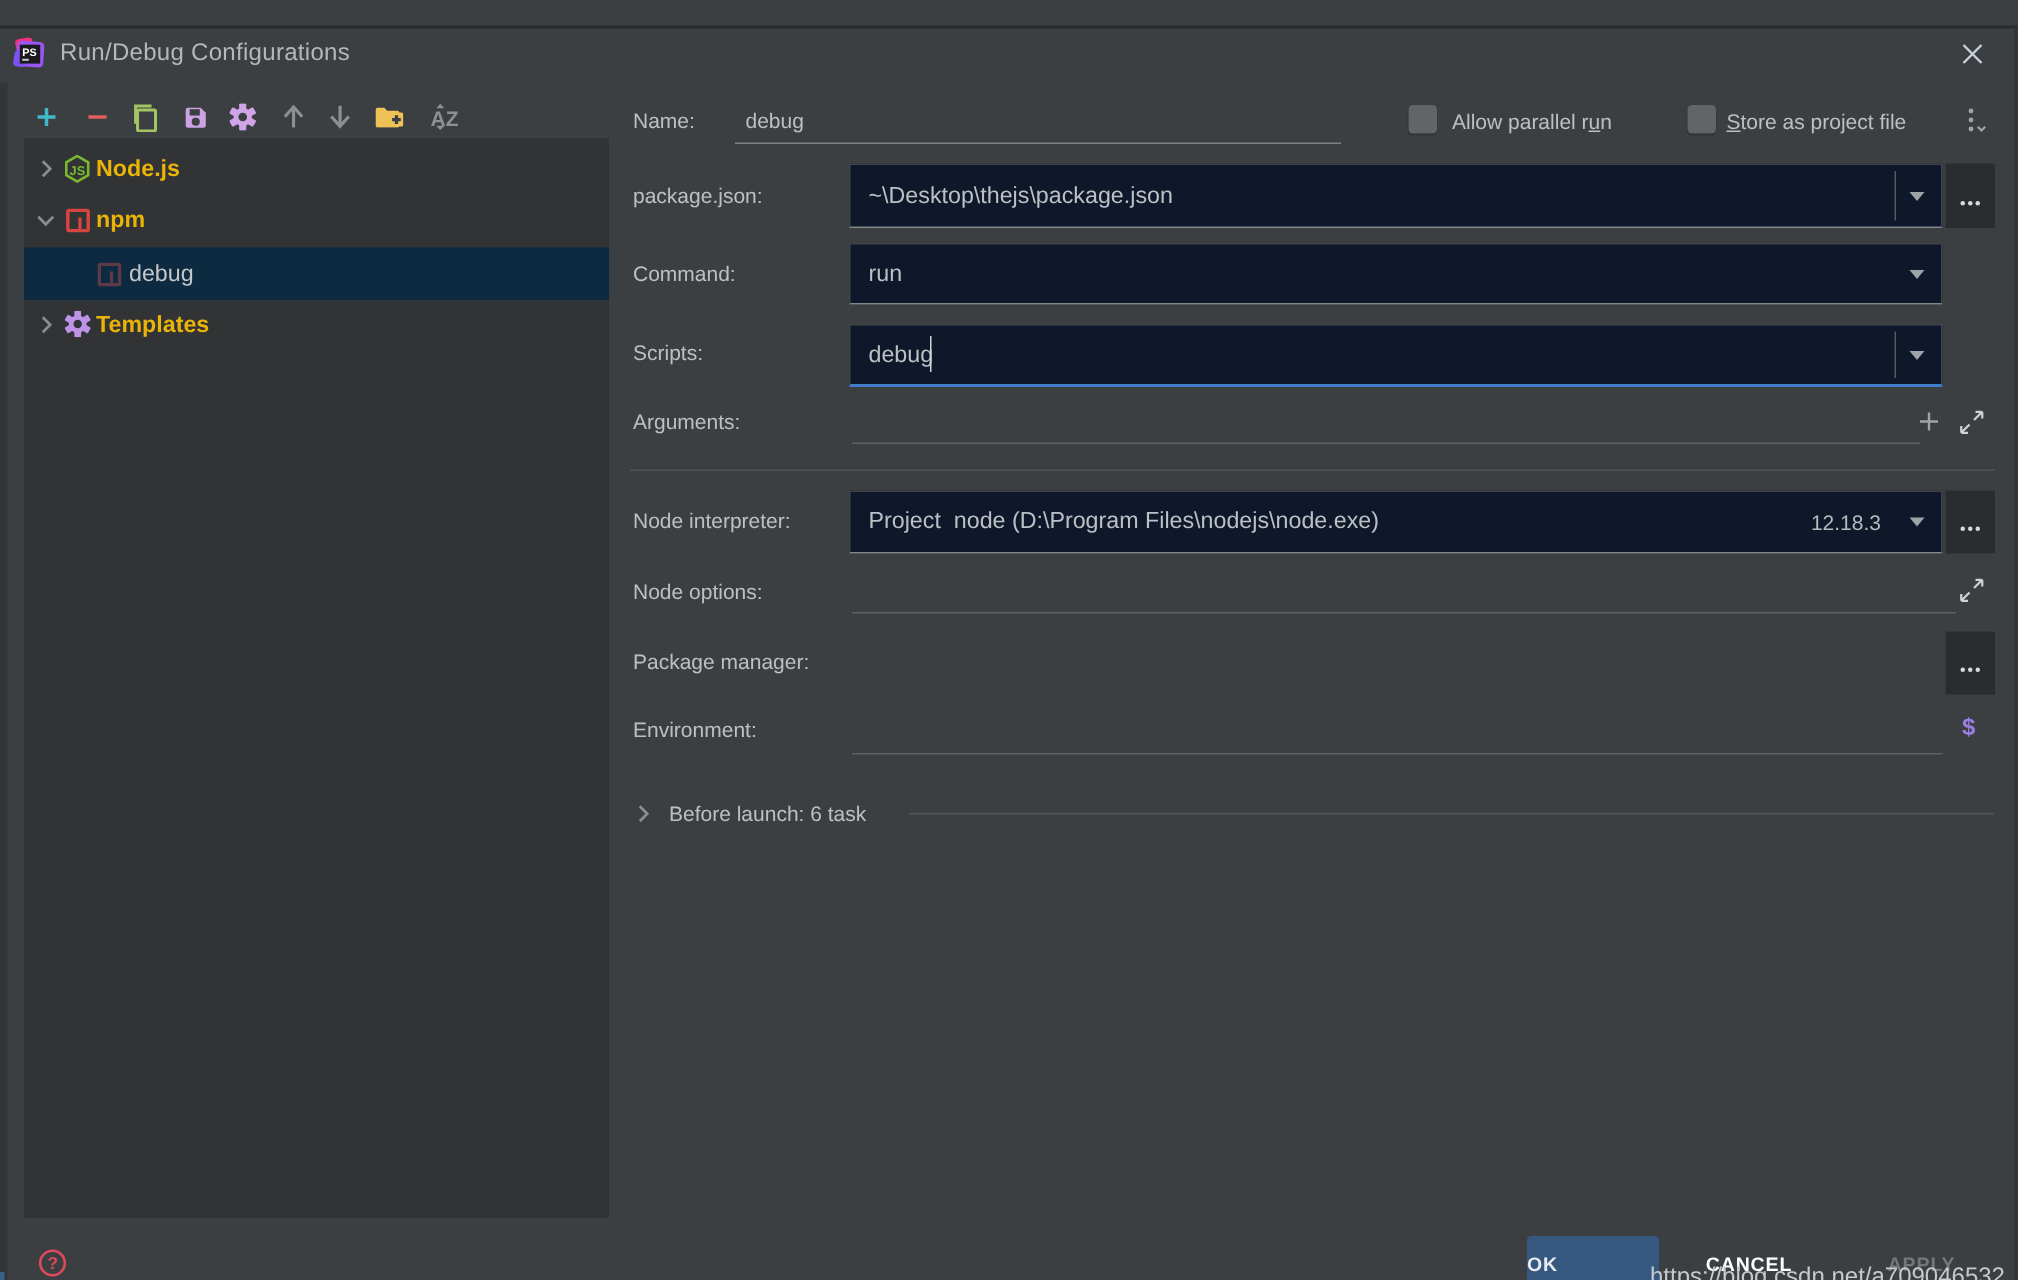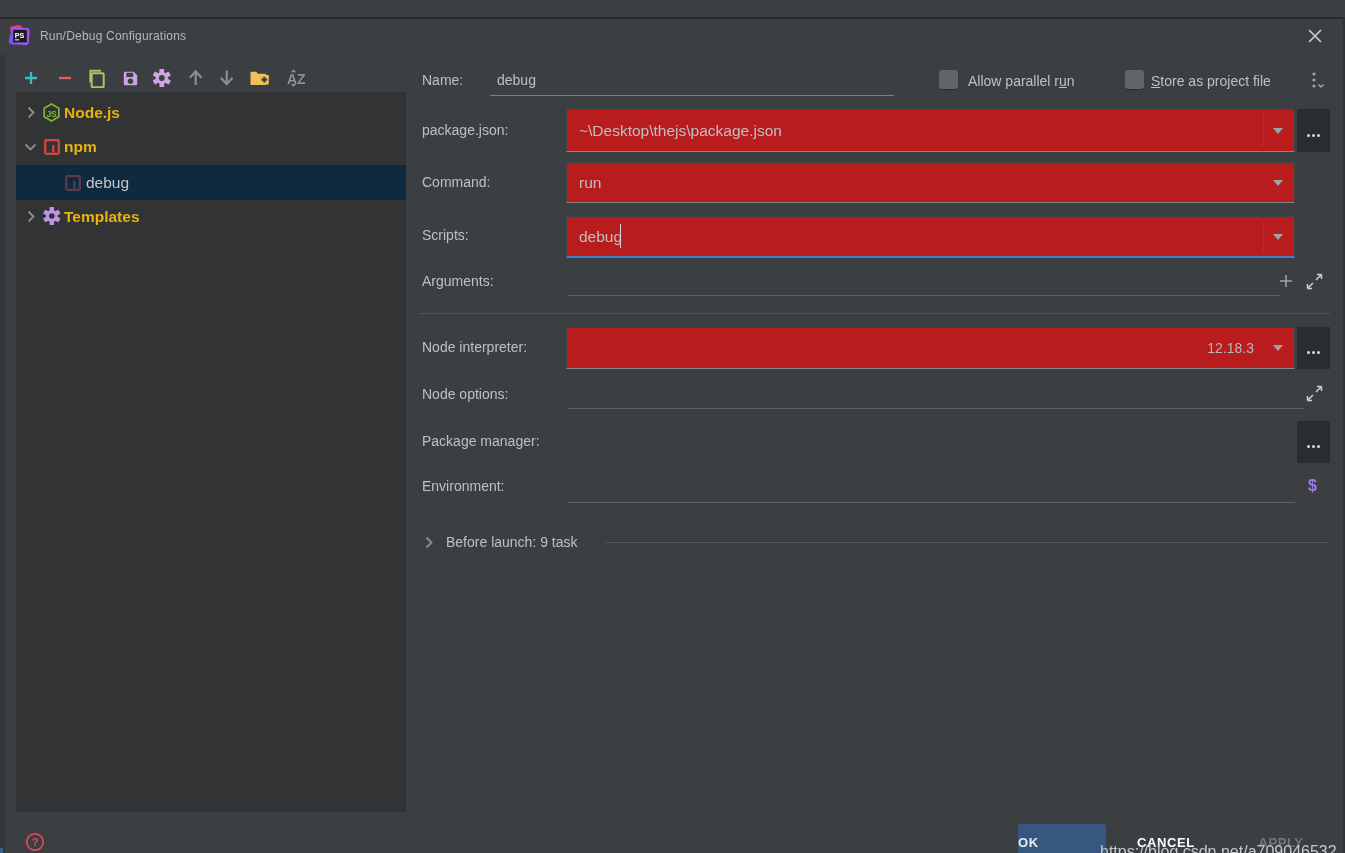--- a/index.html
+++ b/index.html
@@ -1,20 +1,20 @@
 <!DOCTYPE html>
 <html><head>
 <meta charset="utf-8">
 <style>
 html,body{margin:0;padding:0;}
 body{width:1345px;height:853px;overflow:hidden;background:#3c3f41;font-family:"Liberation Sans",sans-serif;}
 #root{position:absolute;top:17px;left:0;width:1345px;height:853px;background:#3c3f41;}
 .abs{position:absolute;}
 .lbl{position:absolute;font-size:14px;color:#bcc0c4;line-height:16px;white-space:nowrap;}
-.combo{position:absolute;left:566px;width:729px;background:#b91c1c;border:1px solid #414446;border-bottom:1px solid #84878a;box-sizing:border-box;}
+.combo{position:absolute;left:566px;width:729px;background:#0f172a;border:1px solid #414446;border-bottom:1px solid #84878a;box-sizing:border-box;}
 .cval{position:absolute;left:12px;top:0;bottom:0;display:flex;align-items:center;font-size:15.5px;color:#bcc0c4;white-space:nowrap;}
 .ver{position:absolute;right:40px;top:0;bottom:0;display:flex;align-items:center;font-size:14px;color:#b6babd;}
 .cdiv{position:absolute;right:30px;top:4px;bottom:4px;width:1px;background:#55585a;}
 .carrow{position:absolute;right:11px;width:0;height:0;border-left:5px solid transparent;border-right:5px solid transparent;border-top:6px solid #9ea3a7;}
 .dots{position:absolute;left:1297px;width:33px;background:#2a2d2f;display:flex;align-items:center;justify-content:center;gap:2px;padding-top:9px;box-sizing:border-box;}
 .dots i{display:block;width:3px;height:3px;border-radius:50%;background:#d7dbde;}
 .uline{position:absolute;height:1px;background:#5e6265;}
 .treerow{position:absolute;left:0;width:390px;height:35px;display:flex;align-items:center;}
 .tb{font-weight:bold;font-size:15.5px;color:#eab308;}
 .tn{font-size:15.5px;color:#c3c7ca;}
@@ -30,21 +30,21 @@
 <div class="abs" style="left:0;top:831px;width:3px;height:17px;background:#3a618c;"></div>
 
 <svg class="abs" style="left:8px;top:8px;" width="23" height="22" viewBox="0 0 23 22">
  <rect x="2.5" y="0.5" width="11.5" height="9" rx="2.5" fill="#f1337f" transform="rotate(-12 8 5)"></rect>
  <rect x="3.2" y="2.6" width="18" height="17" rx="3" fill="#9a55f3" transform="rotate(4 12 11)"></rect>
  <rect x="1.2" y="8.5" width="8.5" height="11" rx="2.8" fill="#7a53f0" transform="rotate(10 5 14)"></rect>
  <rect x="5.2" y="4.8" width="13.6" height="12.6" fill="#1b1b1f"></rect>
  <text x="6.8" y="12.6" font-family="Liberation Sans,sans-serif" font-size="7.2" font-weight="bold" fill="#ffffff">PS</text>
  <rect x="6.8" y="14.2" width="4.4" height="1.3" fill="#c9ccd0"></rect>
 </svg>
-<div class="lbl" style="left:40px;top:11px;font-size:12px;letter-spacing:0.2px;color:#b4b8bb;">Run/Debug Configurations</div>
+<div class="lbl" style="left:40px;top:11px;font-size:16px;letter-spacing:0.2px;color:#b4b8bb;">Run/Debug Configurations</div>
 
 <svg class="abs" style="left:1308px;top:12px;" width="14" height="14" viewBox="0 0 14 14">
  <path d="M1 1 L13 13 M13 1 L1 13" stroke="#c9d2db" stroke-width="1.6"></path>
 </svg>
 
 <svg class="abs" style="left:24px;top:54px;" width="14" height="14" viewBox="0 0 14 14">
       <path d="M7 1 V13 M1 7 H13" stroke="#3eb9c8" stroke-width="2.3"></path>
     </svg>
 <svg class="abs" style="left:58px;top:54px;" width="14" height="14" viewBox="0 0 14 14">
       <path d="M1 7 H13" stroke="#e35e5e" stroke-width="2.3"></path>
@@ -183,20 +183,21 @@
       <path d="M7 1 V13 M1 7 H13" stroke="#9ea3a7" stroke-width="1.6"></path>
     </svg>
 <svg class="abs" style="left:1306px;top:256px;" width="17" height="17" viewBox="0 0 17 17">
       <path d="M10 7 L15.5 1.5 M15.5 1.5 H11 M15.5 1.5 V6 M7 10 L1.5 15.5 M1.5 15.5 H6 M1.5 15.5 V11" stroke="#ccd1d5" stroke-width="1.5" fill="none"></path>
     </svg>
 
 <div class="uline" style="left:420px;top:296px;width:910px;background:#515456;"></div>
 
 <div class="lbl" style="left:422px;top:322px;">Node interpreter:</div>
 <div class="combo" style="top:310px;height:42px;">
+  <div class="cval">Project&nbsp; node (D:\Program Files\nodejs\node.exe)</div>
   <div class="ver">12.18.3</div>
   <div class="carrow" style="top:17px;"></div>
 </div>
 <div class="dots" style="top:310px;height:42px;">
       <i></i>
       <i></i>
       <i></i>
     </div>
 
 <div class="lbl" style="left:422px;top:369px;">Node options:</div>
@@ -212,21 +213,21 @@
       <i></i>
     </div>
 
 <div class="lbl" style="left:422px;top:461px;">Environment:</div>
 <div class="uline" style="left:568px;top:485px;width:727px;"></div>
 <div class="lbl" style="left:1308px;top:461px;font-size:16px;font-weight:bold;color:#9d7ce8;">$</div>
 
 <svg class="abs" style="left:425px;top:519px;" width="8" height="13" viewBox="0 0 8 13">
       <path d="M1.5 1.5 L6.5 6.5 L1.5 11.5" fill="none" stroke="#8b8e91" stroke-width="1.8"></path>
     </svg>
-<div class="lbl" style="left:446px;top:517px;">Before launch: 9 task</div>
+<div class="lbl" style="left:446px;top:517px;">Before launch: 6 task</div>
 <div class="uline" style="left:606px;top:525px;width:723px;background:#55585a;"></div>
 
 <svg class="abs" style="left:25px;top:815px;" width="20" height="20" viewBox="0 0 20 20">
  <circle cx="10" cy="10" r="8.2" fill="none" stroke="#e0485c" stroke-width="1.7"></circle>
  <text x="6.7" y="14.3" font-family="Liberation Sans,sans-serif" font-size="11.5" font-weight="bold" fill="#e0485c">?</text>
 </svg>
 
 <div class="abs" style="left:1018px;top:807px;width:88px;height:35px;background:#365880;border-radius:3px;"></div>
 <div class="btntxt" style="left:1018px;top:818px;width:88px;text-align:left;color:#e8ecef;">OK</div>
 <div class="btntxt" style="left:1130px;top:818px;width:72px;text-align:center;color:#ffffff;">CANCEL</div>

